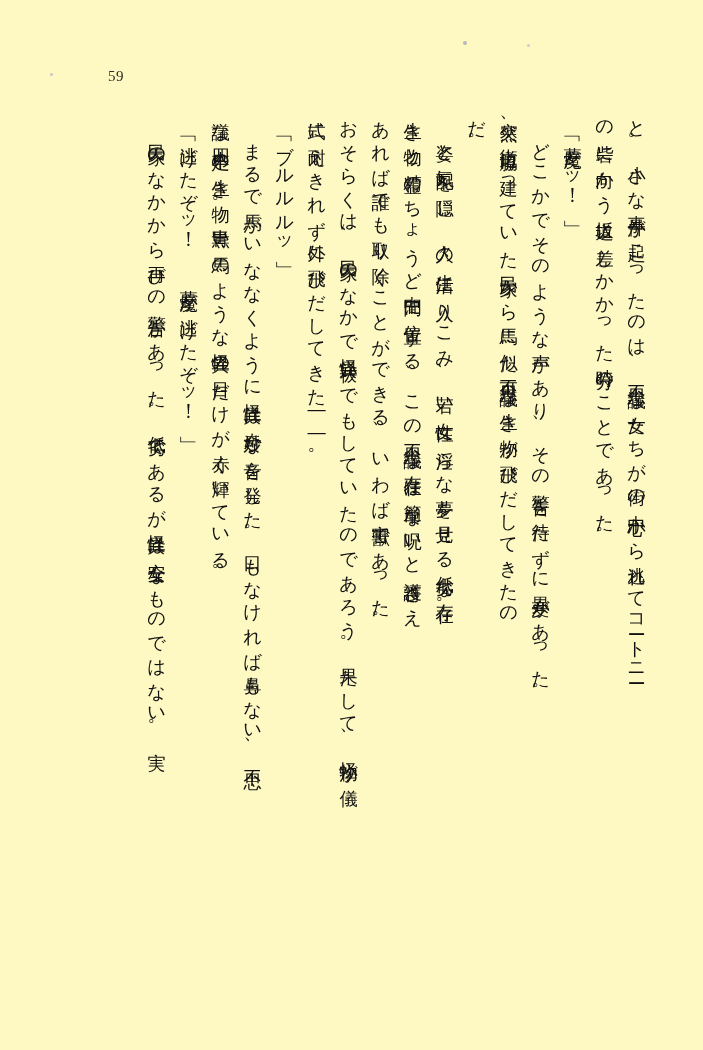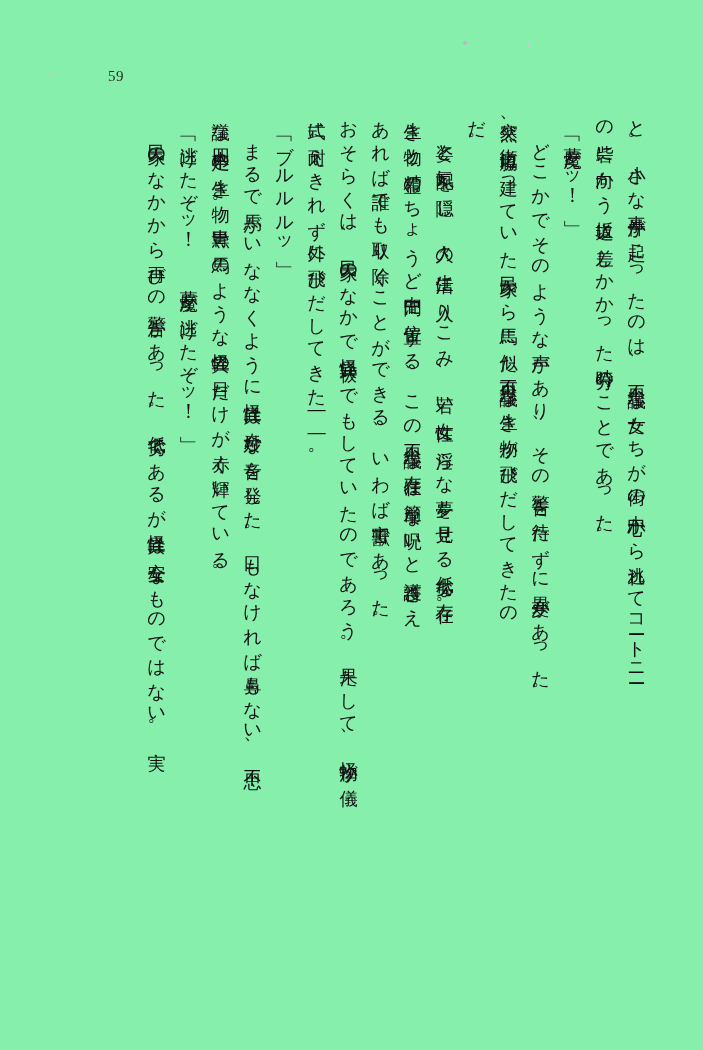--- a/index.html
+++ b/index.html
@@ -11,21 +11,21 @@
     width: 703px;
     height: 1050px;
     position: relative;
     font-family: "DejaVu Serif", serif;
     color: #1a1a1a;
     overflow: hidden;
   }
   .page {
     position: absolute;
     inset: 0;
-    background: #86efac;
+    background: #fef9c3;
   }
   .page-number {
     position: absolute;
     top: 68px;
     left: 108px;
     font-size: 15px;
     letter-spacing: 0.5px;
     color: #2b2b2b;
     font-family: "Liberation Serif", serif;
   }

